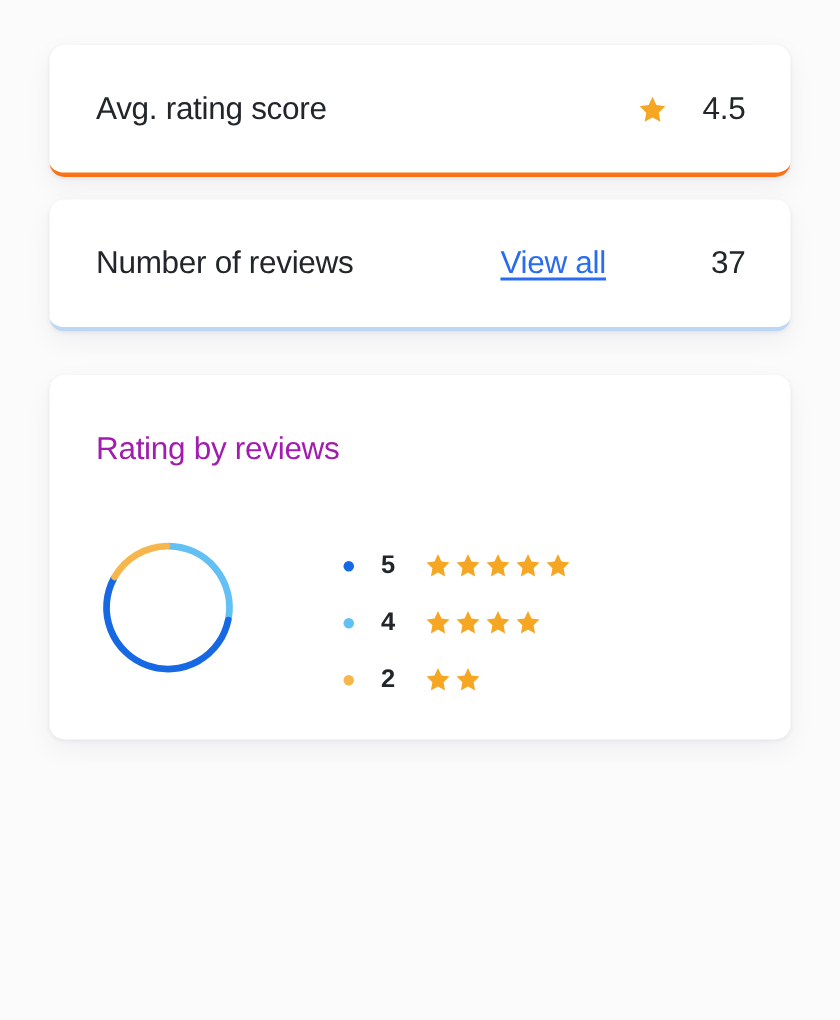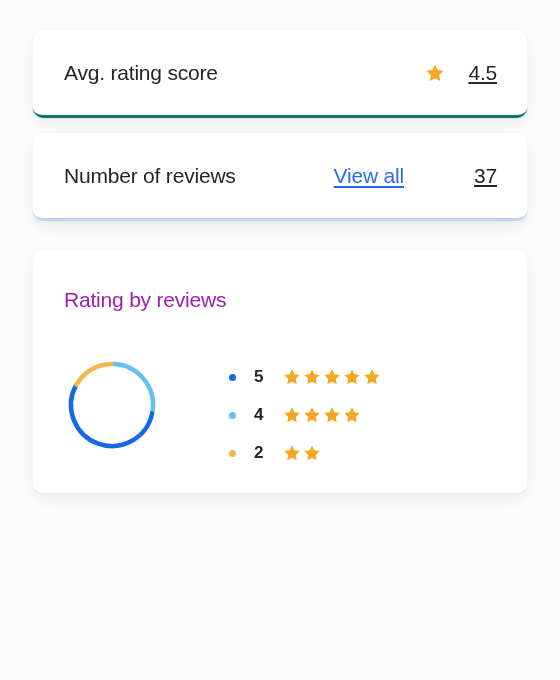--- a/index.html
+++ b/index.html
@@ -34,21 +34,21 @@
     overflow: hidden;
   }
 
   
   .card-stat {
     height: 88px;
     display: flex;
     align-items: center;
     padding: 0 30px 0 31px;
   }
-  .card-stat.green  { top: 30px;  border-bottom: 3px solid #0f766e; }
+  .card-stat.green  { top: 30px;  border-bottom: 3px solid #f97316; }
   .card-stat.blue   { top: 133px; border-bottom: 3px solid #bcd7f5; align-items: center; }
 
   .stat-label {
     font-size: 21px;
     color: #22252a;
     letter-spacing: -0.2px;
     white-space: nowrap;
   }
   .stat-spacer { flex: 1 1 auto; }
 
@@ -63,21 +63,20 @@
     margin-left: 38px;
   }
 
   .stat-value {
     font-size: 21px;
     color: #22252a;
     letter-spacing: -0.2px;
     white-space: nowrap;
     min-width: 36px;
     text-align: right;
-    text-decoration: underline;
   }
 
   .stat-star {
     margin-right: 16px;
     display: inline-flex;
     align-items: center;
   }
 
   
   .card-chart {

